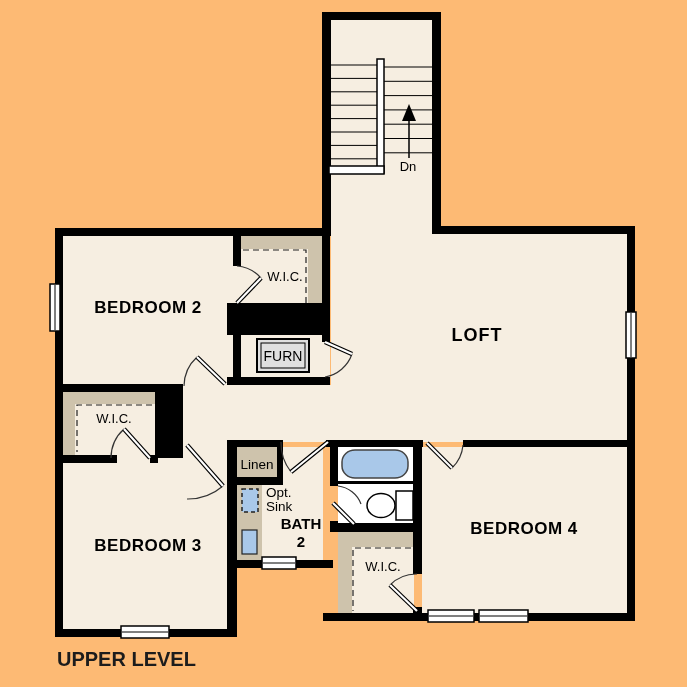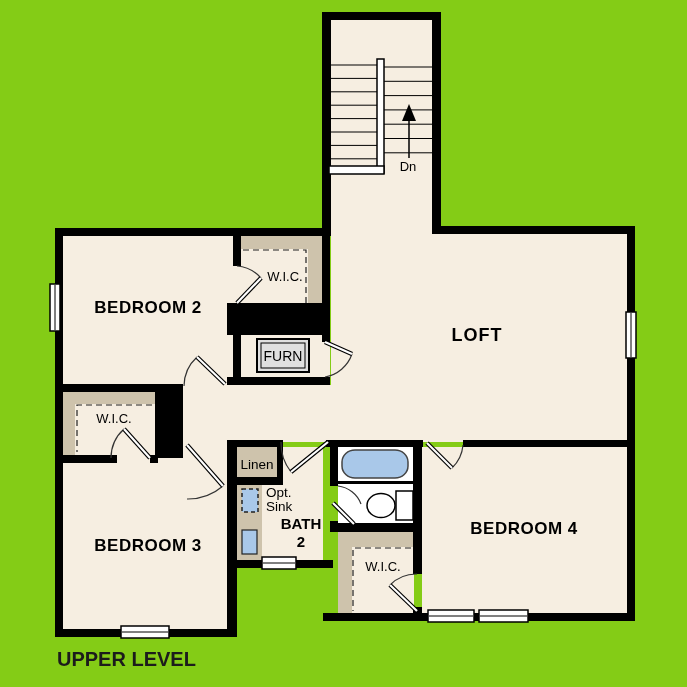--- a/index.html
+++ b/index.html
@@ -1,16 +1,16 @@
 <!DOCTYPE html>
 <html><head>
 <meta charset="utf-8">
 <style>
   html,body{margin:0;padding:0;background:#ffffff;}
-  #stage{position:relative;width:687px;height:687px;background:#84cc16;overflow:hidden;
+  #stage{position:relative;width:687px;height:687px;background:#fdba74;overflow:hidden;
          font-family:"Liberation Sans", sans-serif;}
   svg{display:block;}
   text{font-family:"Liberation Sans", sans-serif;fill:#000;}
   .room-label{font-size:17px;font-weight:bold;letter-spacing:0.5px;}
   .loft-label{font-size:18px;font-weight:bold;letter-spacing:1px;}
   .bath-label{font-size:15px;font-weight:bold;}
   .small-label{font-size:13px;}
   .linen-label{font-size:13.5px;}
   .furn-label{font-size:14px;}
   .dn-label{font-size:13px;}

